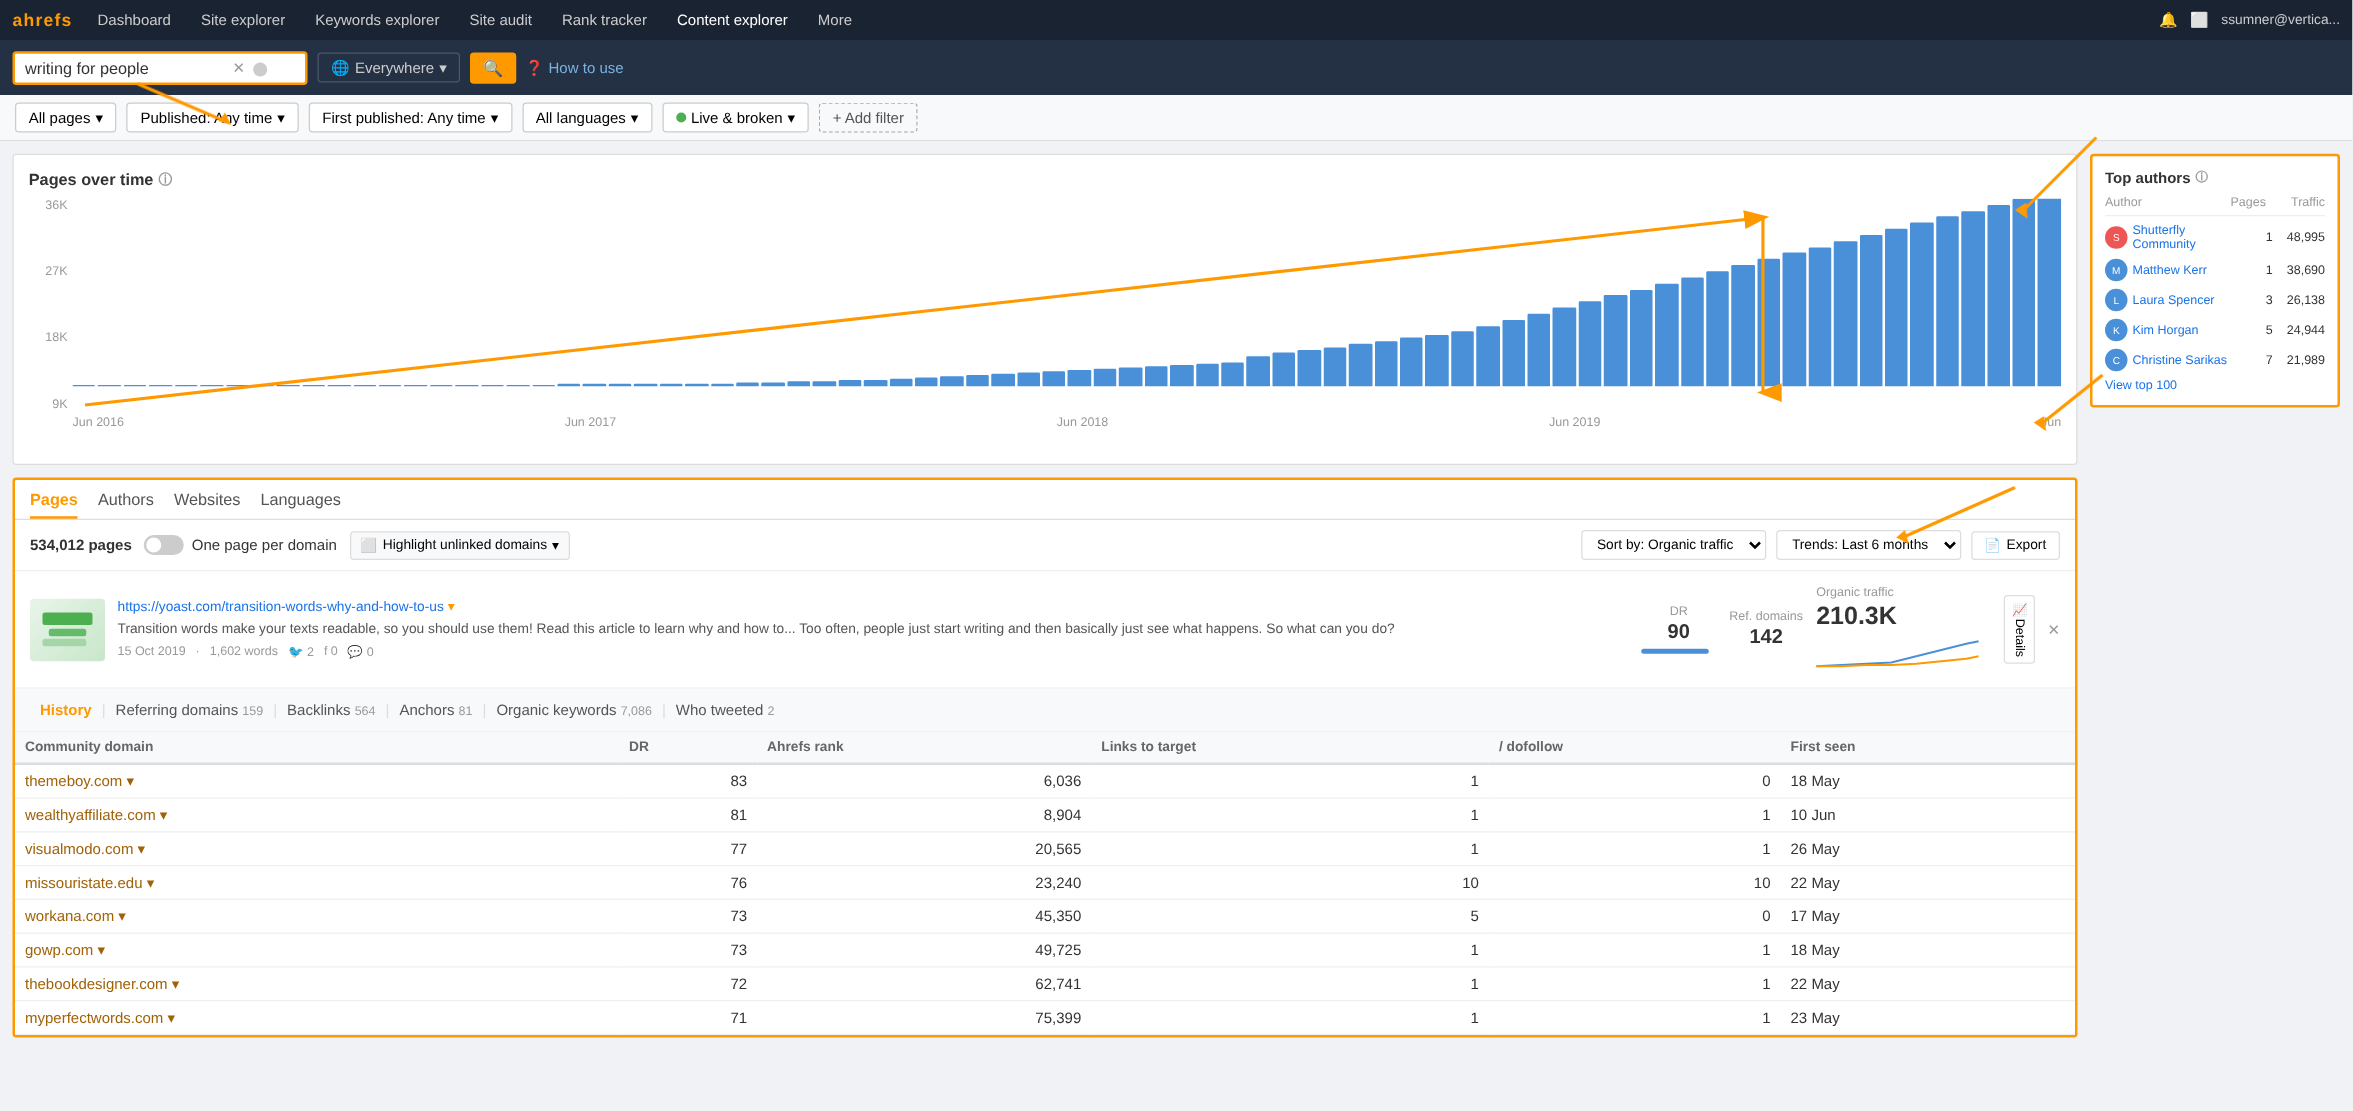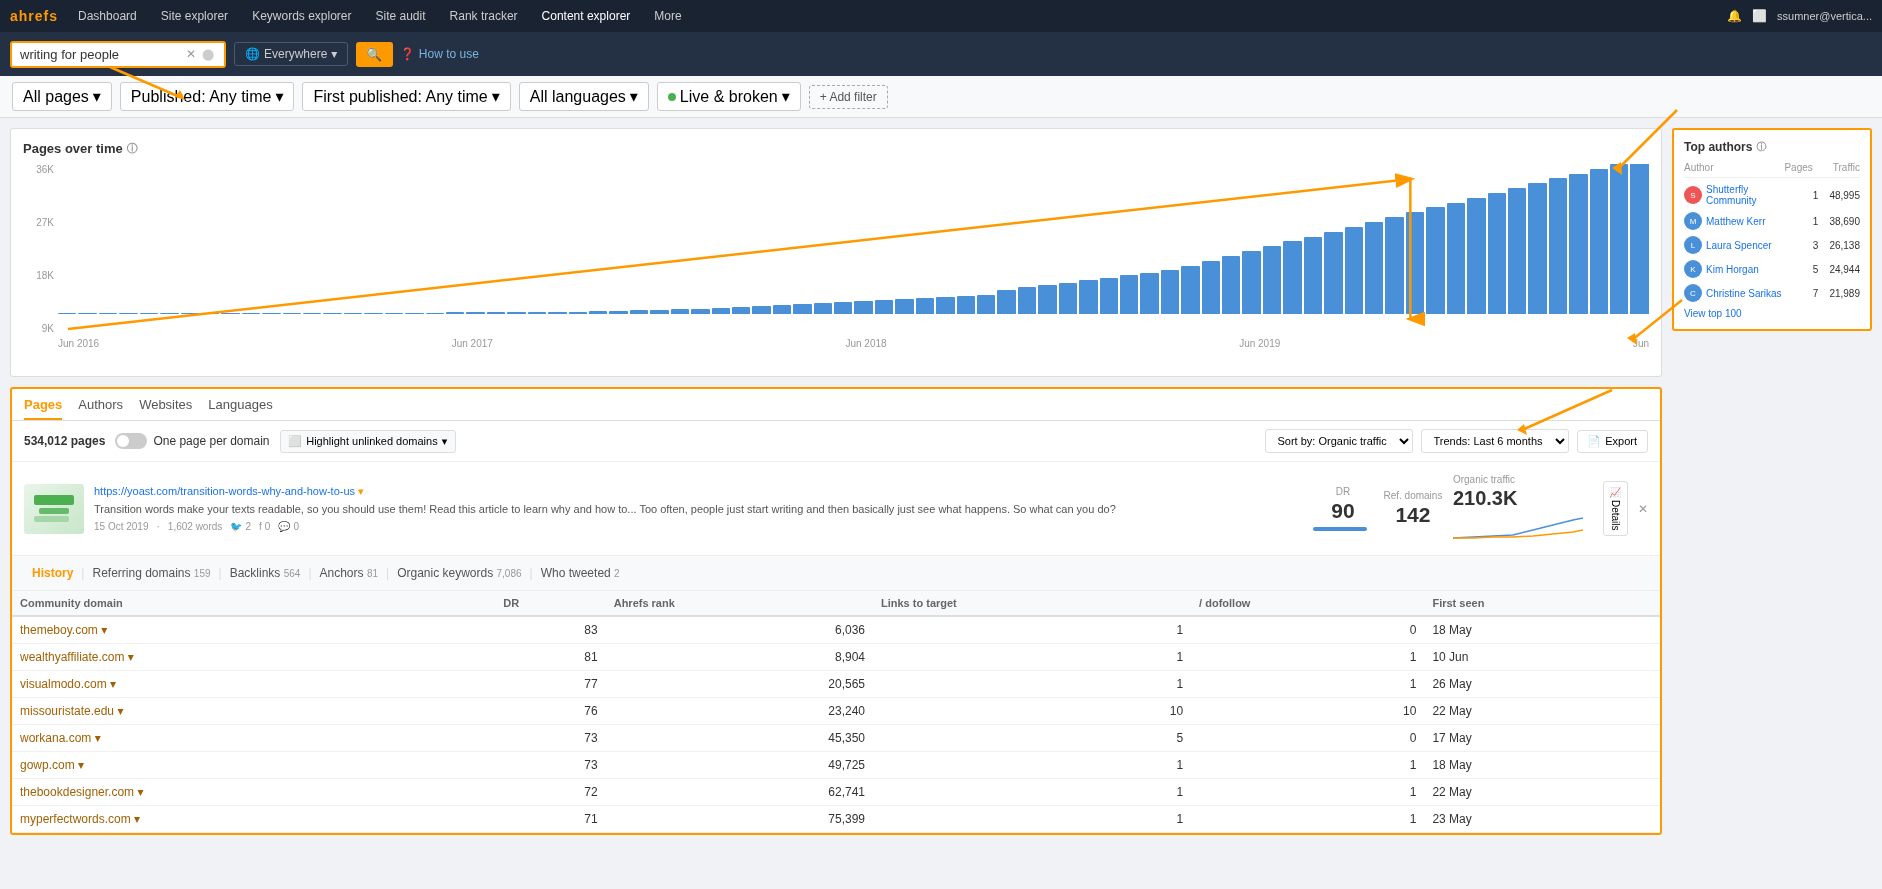--- a/index.html
+++ b/index.html
@@ -46,21 +46,21 @@
       gap: 8px;
       height: 44px;
     }
     .search-input-wrap {
       display: flex;
       align-items: center;
       background: #fff;
       border: 2px solid #f90;
       border-radius: 3px;
       padding: 4px 8px;
-      width: 216px;
+      width: 236px;
       gap: 6px;
     }
     .search-input-wrap input {
       border: none;
       outline: none;
       font-size: 13px;
       background: transparent;
       width: 160px;
       color: #333;
     }
@@ -95,21 +95,21 @@
       display: flex;
       align-items: center;
       padding: 6px 12px;
       gap: 8px;
     }
     .filter-btn {
       background: #fff;
       border: 1px solid #ccc;
       border-radius: 3px;
       padding: 4px 10px;
-      font-size: 16px;
+      font-size: 12px;
       cursor: pointer;
       display: flex;
       align-items: center;
       gap: 4px;
     }
     .filter-btn .dot { width: 8px; height: 8px; background: #4CAF50; border-radius: 50%; display: inline-block; }
     .add-filter-btn {
       background: transparent;
       border: 1px dashed #aaa;
       border-radius: 3px;
@@ -375,21 +375,21 @@
     .metric-box {
       text-align: center;
       min-width: 60px;
     }
     .metric-label {
       font-size: 10px;
       color: #999;
       margin-bottom: 2px;
     }
     .metric-value {
-      font-size: 21px;
+      font-size: 16px;
       font-weight: bold;
       color: #333;
     }
     .metric-bar {
       height: 4px;
       background: #4a90d9;
       border-radius: 2px;
       margin-top: 4px;
       width: 80%;
     }

